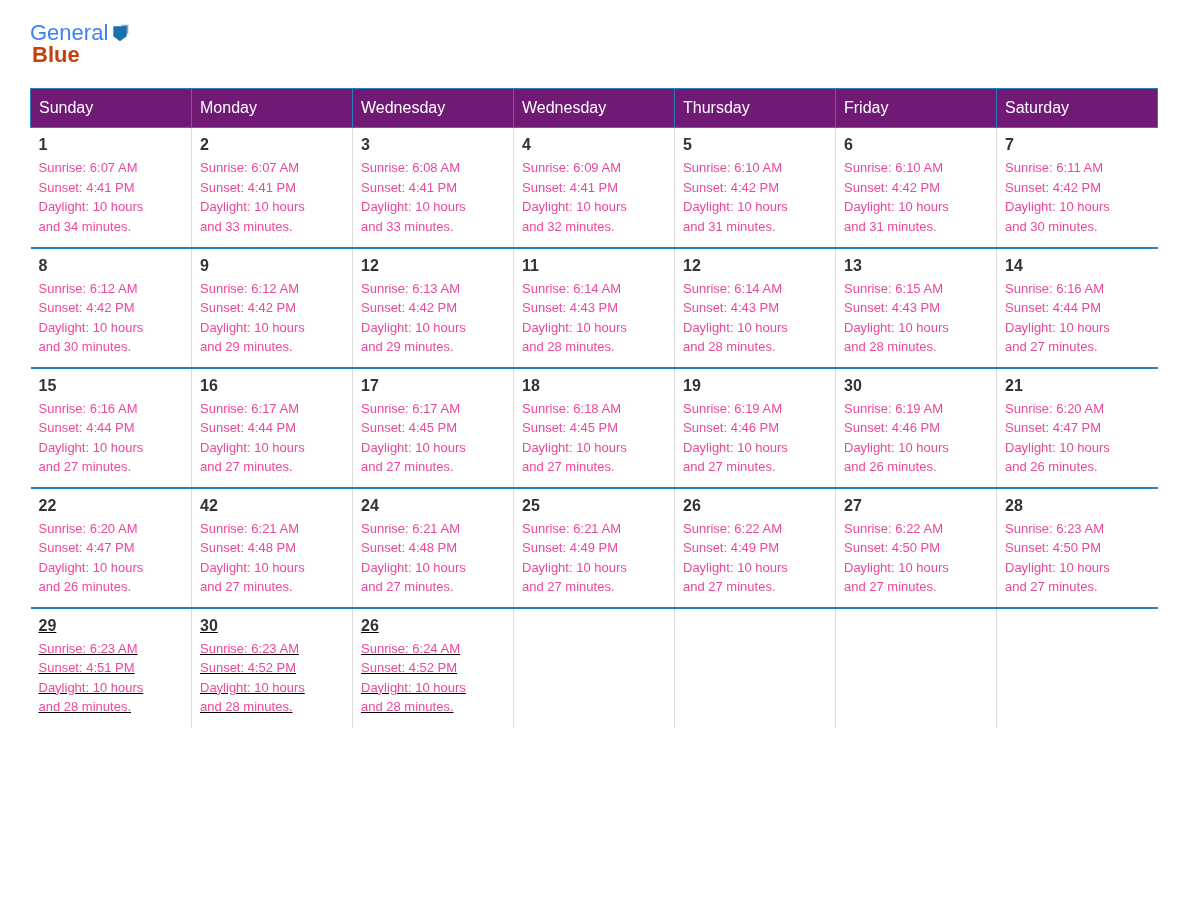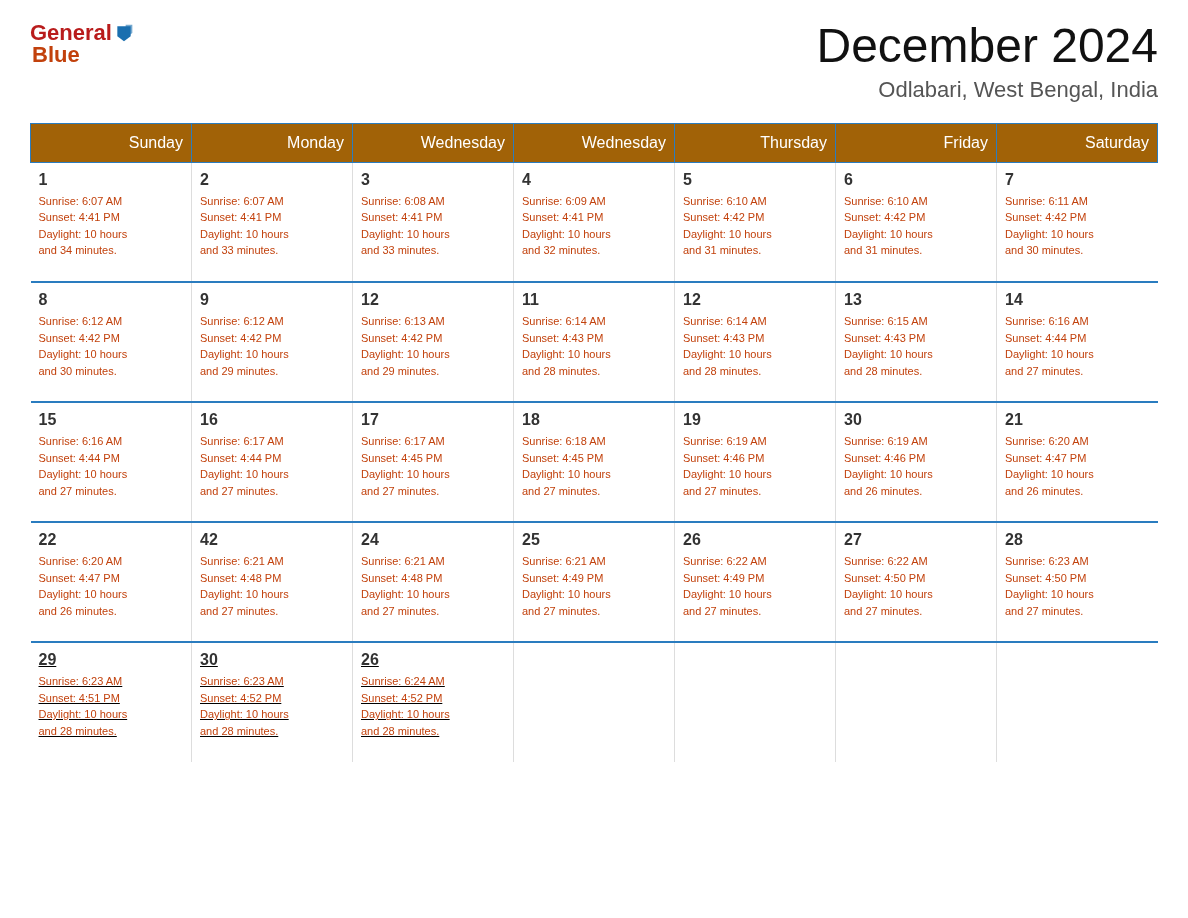--- a/index.html
+++ b/index.html
@@ -11,22 +11,22 @@
       padding: 20px 30px;
     }
     .header {
       display: flex;
       justify-content: space-between;
       align-items: flex-start;
       margin-bottom: 20px;
     }
     .logo-text-general {
       font-size: 22px;
-      font-weight: bold;
-      color: #b91c1c;
+      font-weight: normal;
+      color: #3b82f6;
       text-align: right;
     }
     .logo-text-blue {
       font-size: 22px;
       font-weight: bold;
       color: #c2410c;
     }
     .logo-icon {
       width: 20px;
       height: 20px;
@@ -45,26 +45,26 @@
       font-size: 22px;
       color: #555;
       margin-top: 4px;
     }
     table {
       width: 100%;
       border-collapse: collapse;
       table-layout: fixed;
     }
     thead th {
-      background-color: #a16207;
+      background-color: #701a75;
       color: #fff;
       font-size: 16px;
       font-weight: normal;
       padding: 10px 8px;
-      text-align: right;
+      text-align: left;
       border: 1px solid #2a7cbf;
     }
     tbody tr {
       border-bottom: 2px solid #2a7cbf;
     }
     tbody td {
       vertical-align: top;
       padding: 8px;
       font-size: 13px;
       color: #333;
@@ -74,23 +74,23 @@
     tbody td:last-child {
       border-right: none;
     }
     .day-number {
       font-size: 16px;
       font-weight: bold;
       margin-bottom: 4px;
       display: block;
     }
     .day-info {
-      font-size: 11px;
+      font-size: 13px;
       line-height: 1.5;
-      color: #c2410c;
+      color: #ec4899;
     }
     .empty-cell {
       background: #fff;
     }
     tbody tr:last-child {
       border-bottom: none;
       text-decoration: underline;
     }
     .logo-wrapper {
       display: flex;
@@ -109,24 +109,20 @@
   <div class="logo-wrapper">
     <div class="logo-row">
       <span class="logo-text-general">General</span>
       <svg class="logo-icon" viewBox="0 0 24 24" xmlns="http://www.w3.org/2000/svg">
         <polygon points="4,4 20,4 20,16 12,22 4,16" fill="#1a6faf"></polygon>
         <polygon points="14,2 22,2 22,12 14,18" fill="#1a6faf" opacity="0.6"></polygon>
       </svg>
     </div>
     <span class="logo-text-blue" style="margin-top:-4px; margin-left:2px;">Blue</span>
   </div>
-  <div class="title-section">
-    <div class="month-title">December 2024</div>
-    <div class="location-title">Odlabari, West Bengal, India</div>
-  </div>
 </div>
 
 <table>
   <thead>
     <tr>
     <th>Sunday</th>
         <th>Monday</th>
         <th>Wednesday</th>
         <th>Wednesday</th>
         <th>Thursday</th>

